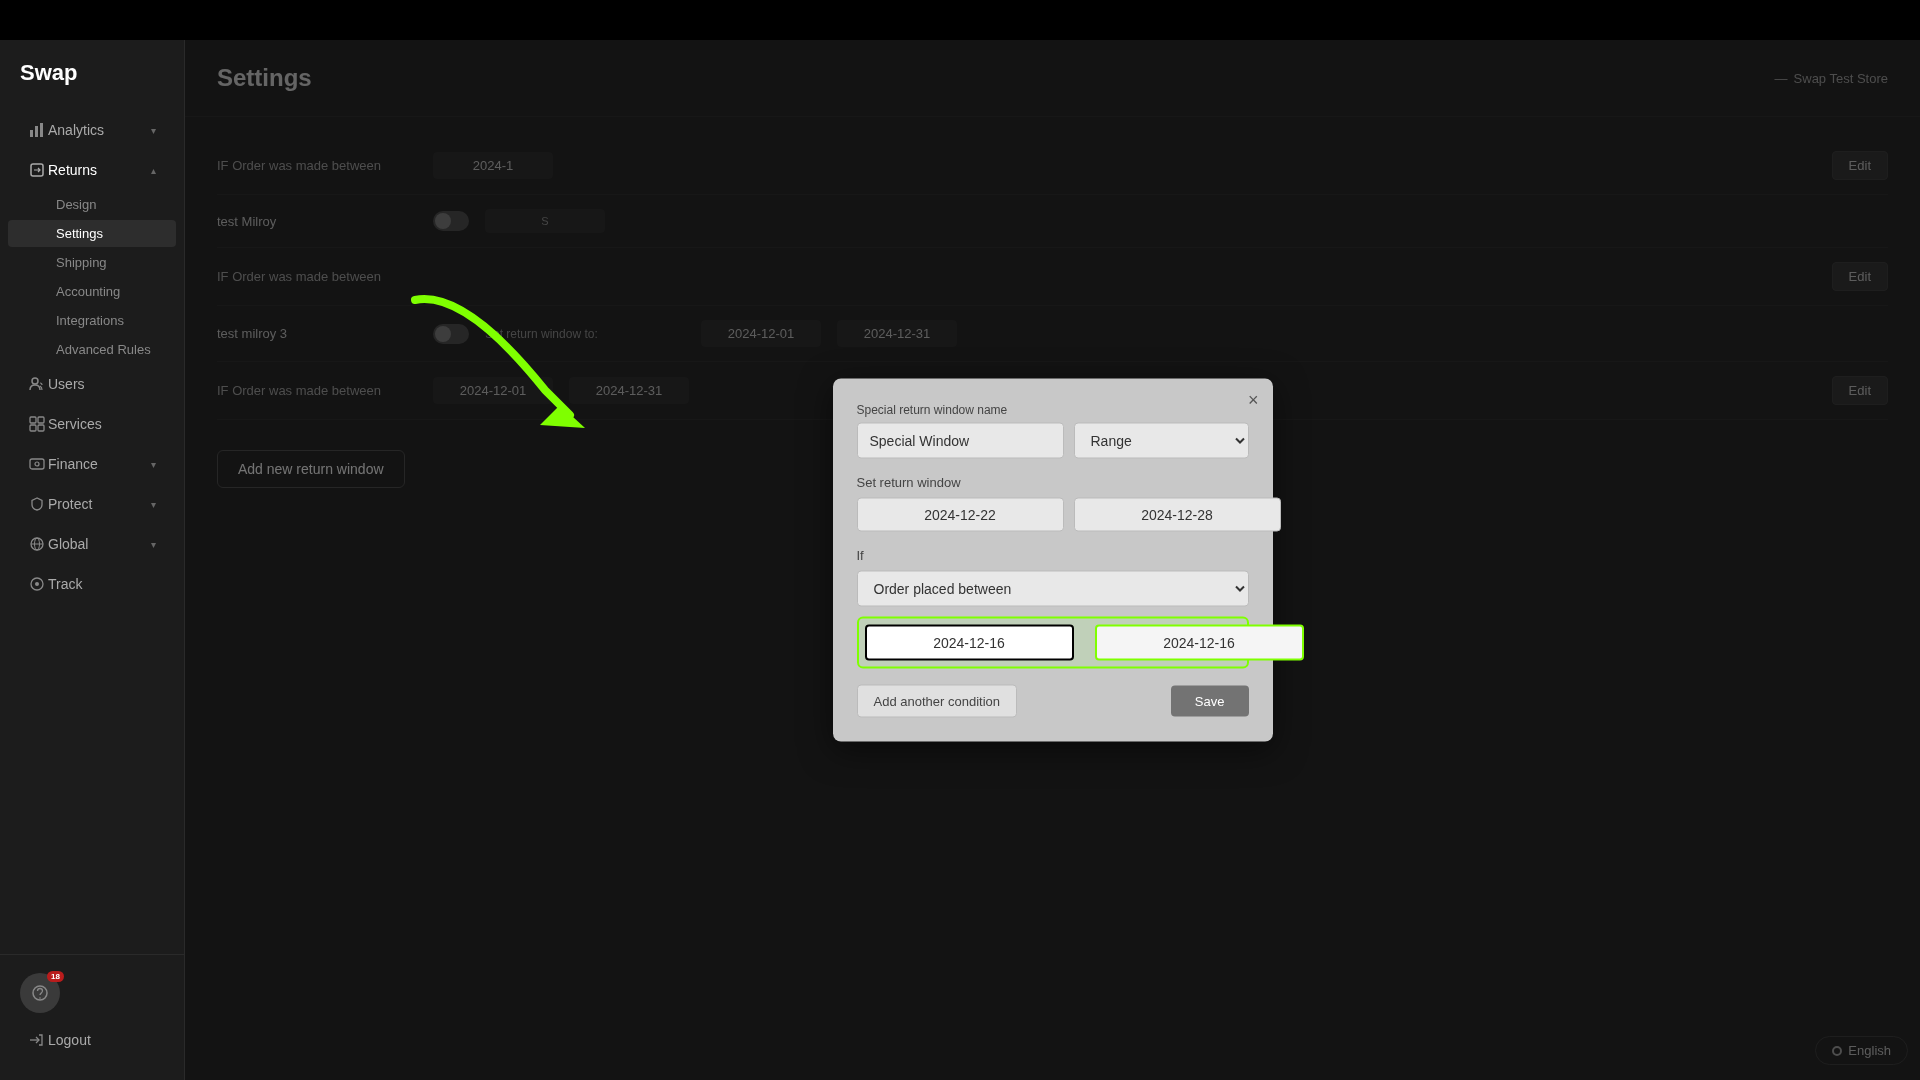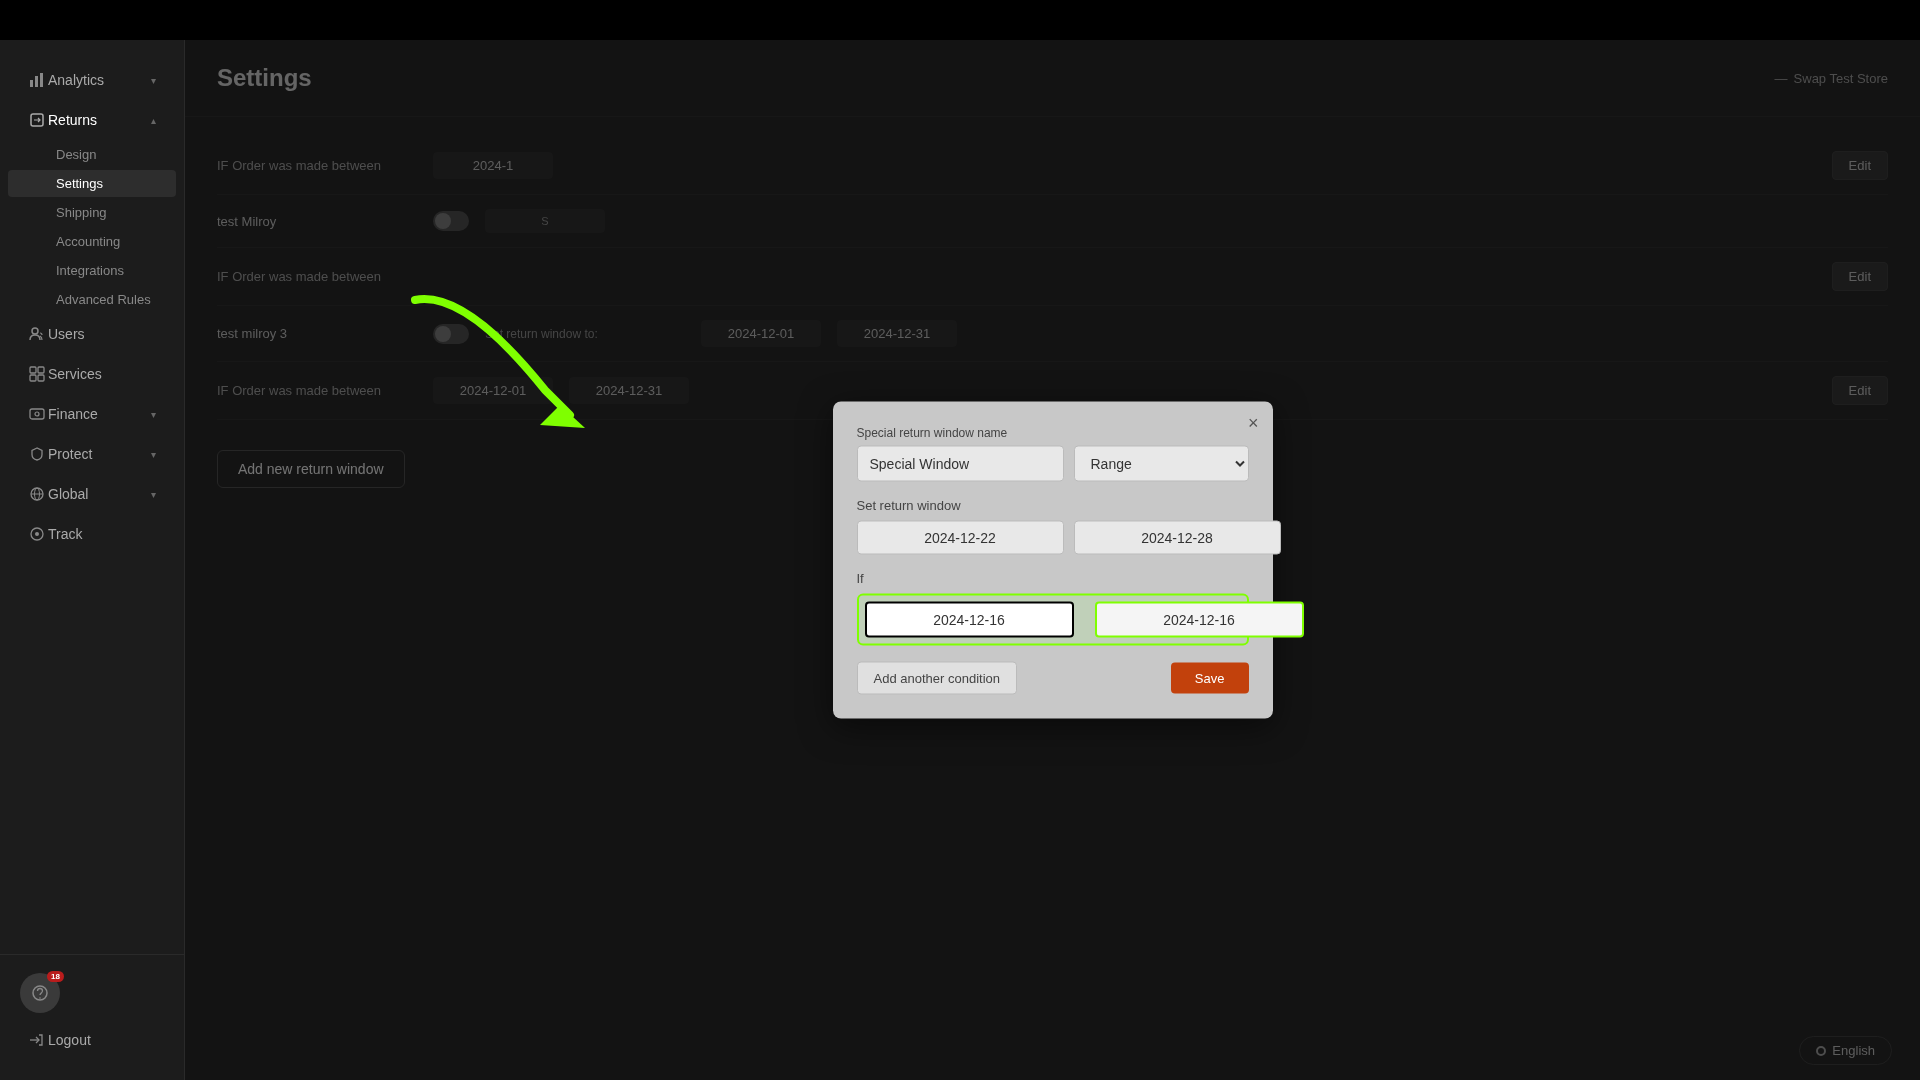--- a/index.html
+++ b/index.html
@@ -297,34 +297,34 @@
       background: #e0e0e0;
       border: 1px solid #bbb;
       border-radius: 4px;
       padding: 8px 16px;
       font-size: 13px;
       color: #444;
       cursor: pointer;
     }
 
     .save-btn {
-      background: #c2410c;
+      background: #737373;
       border: none;
       border-radius: 4px;
       padding: 8px 24px;
       font-size: 13px;
       color: #fff;
       cursor: pointer;
     }
 
     
     .lang-btn {
       position: absolute;
       bottom: 15px;
-      right: 28px;
+      right: 12px;
       background: #2a2a2a;
       border: 1px solid #444;
       border-radius: 20px;
       padding: 6px 16px;
       font-size: 13px;
       color: #ccc;
       cursor: pointer;
       display: flex;
       align-items: center;
       gap: 6px;
@@ -334,20 +334,21 @@
     .chevron { font-size: 10px; color: #666; margin-left: auto; }
   </style>
 </head>
 <body>
 
 <div class="top-bar"></div>
 
 <div class="main-layout">
 
   <aside class="sidebar">
+    <div class="sidebar-logo">Swap</div>
 
     <div class="sidebar-item">
       <span class="icon">
         <svg width="16" height="16" viewBox="0 0 16 16" fill="none">
           <rect x="1" y="8" width="3" height="7" fill="#888"></rect>
           <rect x="6" y="4" width="3" height="11" fill="#888"></rect>
           <rect x="11" y="1" width="3" height="14" fill="#888"></rect>
         </svg>
       </span>
       <span>Analytics</span>
@@ -549,20 +550,23 @@
         </select>
       </div>
 
       <div class="modal-section-label">Set return window</div>
       <div class="modal-row">
         <input class="modal-date-input" type="text" value="2024-12-22" style="">
         <input class="modal-date-input" type="text" value="2024-12-28" style="">
       </div>
 
       <div class="modal-section-label">If</div>
+      <select class="modal-condition-select">
+        <option>Order placed between</option>
+      </select>
 
       
       <div class="modal-highlighted-row">
         <input class="modal-date-highlighted" type="text" value="2024-12-16" style="">
         <input class="modal-date-highlighted right" type="text" value="2024-12-16" style="">
       </div>
 
       <div class="modal-footer">
         <button class="add-condition-btn">Add another condition</button>
         <button class="save-btn">Save</button>

